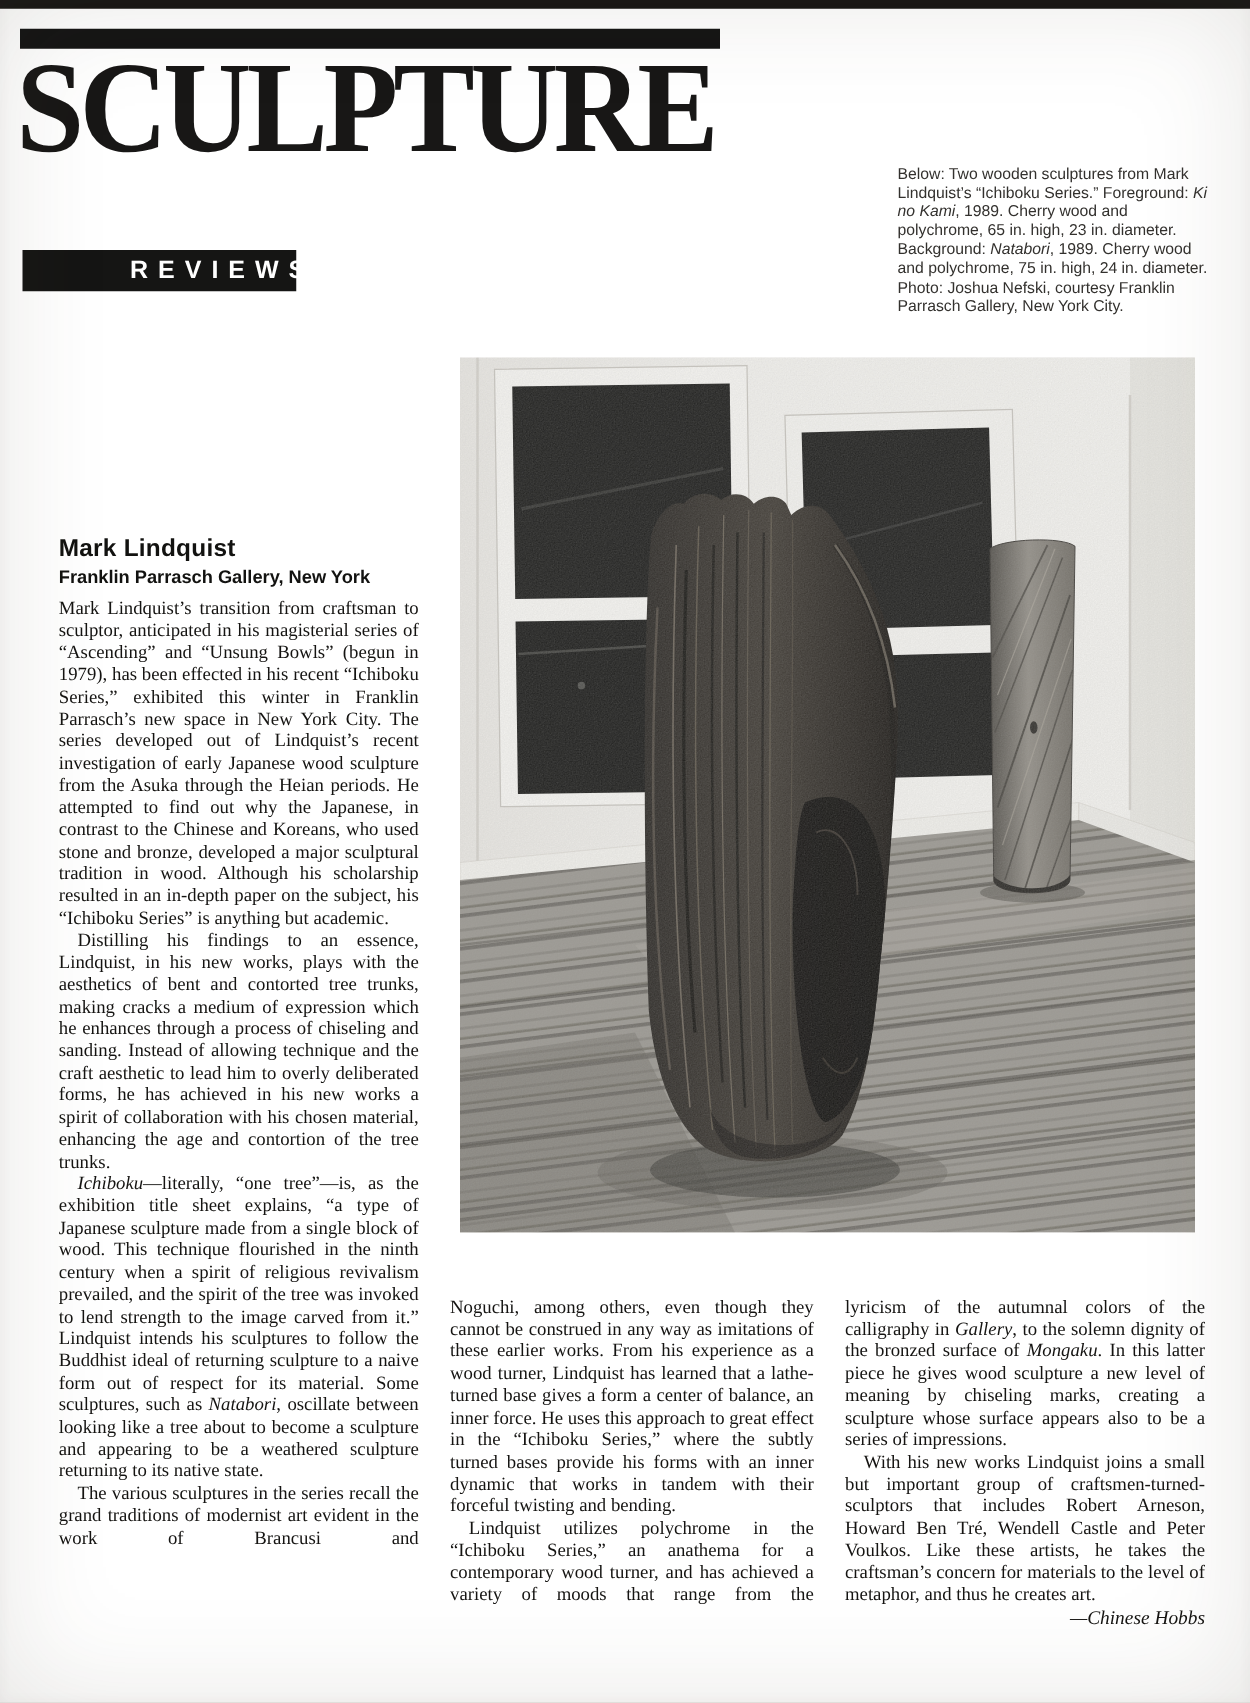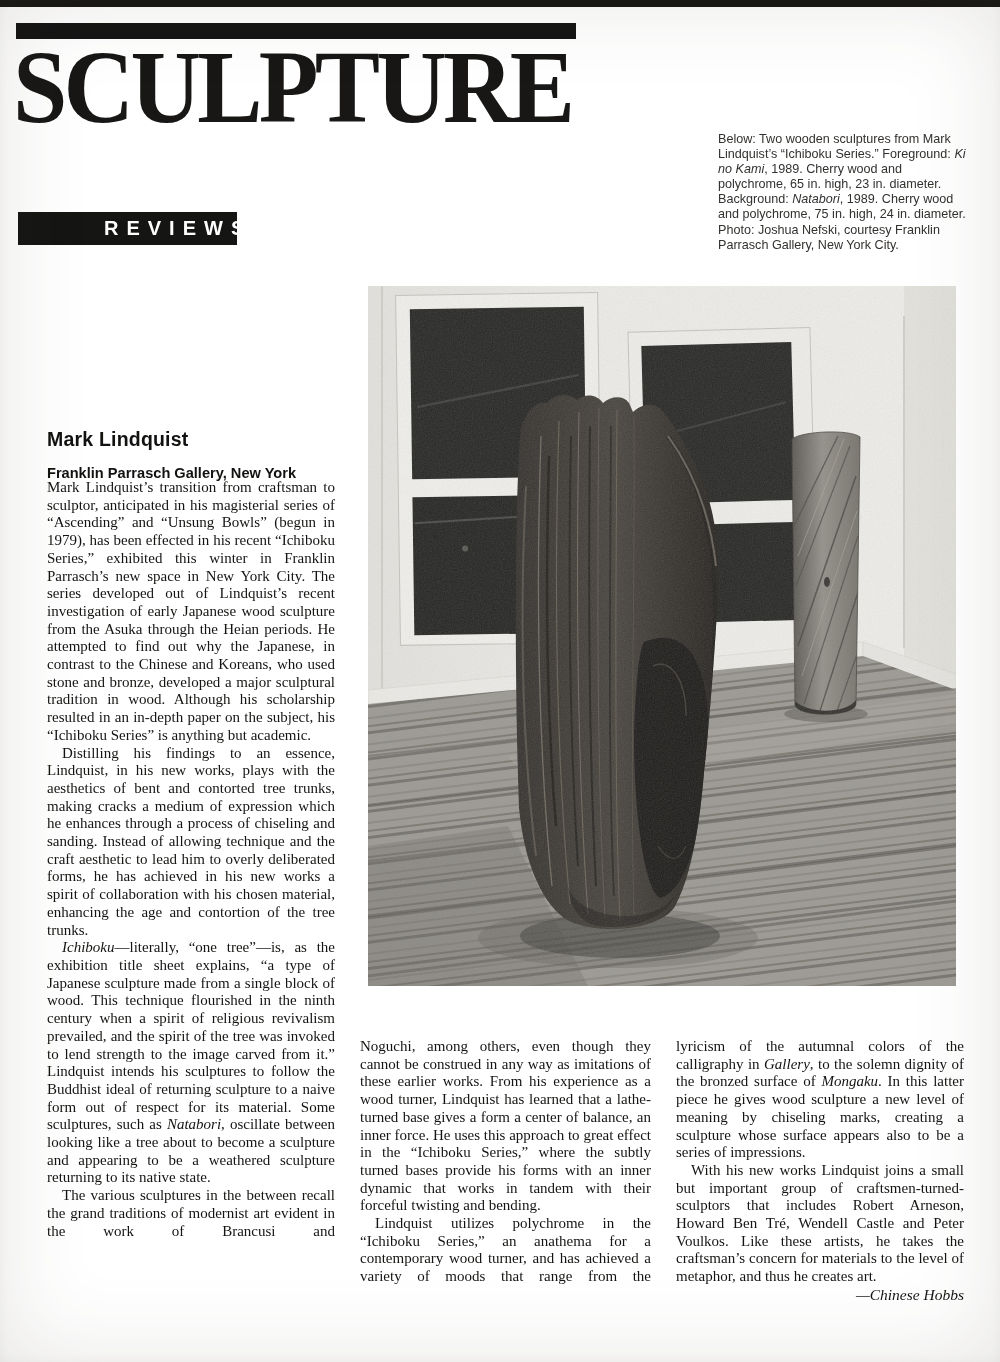--- a/index.html
+++ b/index.html
@@ -18,33 +18,33 @@
   .mast-rule { position:absolute; left:16px; top:23px; width:560px; height:16px; background:#141414; }
   .mast-title {
     position:absolute; left:13px; top:38px;
     font-family:"Liberation Serif", serif; font-weight:700;
     font-size:104px; line-height:0.95; letter-spacing:-4px; color:#181716;
     transform:scaleX(0.94); transform-origin:left top; white-space:nowrap;
   }
   .issue-line { position:absolute; left:20px; top:147px; font-size:20px; letter-spacing:.3px; color:#2b2a28; }
 
   .reviews-bar {
-    position:absolute; left:18px; top:212px; width:219px; height:33px;
+    position:absolute; left:18px; top:200px; width:219px; height:33px;
     background:#151514; color:#fff; font-weight:700; font-size:20px;
     letter-spacing:8px; line-height:33px; padding-left:86px;
   }
 
   .photo-caption {
     position:absolute; left:718px; top:132px; width:248px;
     font-size:12.6px; line-height:15.1px; color:#33312e;
   }
 
   .article-head { position:absolute; left:47px; top:428px; width:288px; color:#121210; }
   .article-title { font-size:19.5px; font-weight:700; letter-spacing:.2px; }
-  .article-venue { font-size:14.6px; font-weight:700; margin-top:14px; }
+  .article-venue { font-size:14.6px; font-weight:700; margin-top:3px; }
 
   .body-col {
     position:absolute; font-family:"Liberation Serif", serif;
     font-size:15px; line-height:17.7px; color:#151412; text-align:justify;
   }
   .body-col p { margin:0; }
   .body-col p.ind { text-indent:15px; }
   .body-col p.cont { text-align-last:justify; }
   #col-left  { left:47px;  top:479px;  width:288px; }
   #col-mid   { left:360px; top:1038px; width:291px; }
@@ -186,21 +186,21 @@
 
   <div class="article-head">
     <div class="article-title">Mark Lindquist</div>
     <div class="article-venue">Franklin Parrasch Gallery, New York</div>
   </div>
 
   <div class="body-col" id="col-left">
     <p>Mark Lindquist’s transition from craftsman to sculptor, anticipated in his magisterial series of “Ascending” and “Unsung Bowls” (begun in 1979), has been effected in his recent “Ichiboku Series,” exhibited this winter in Franklin Parrasch’s new space in New York City. The series developed out of Lindquist’s recent investigation of early Japanese wood sculpture from the Asuka through the Heian periods. He attempted to find out why the Japanese, in contrast to the Chinese and Koreans, who used stone and bronze, developed a major sculptural tradition in wood. Although his scholarship resulted in an in-depth paper on the subject, his “Ichiboku Series” is anything but academic.</p>
     <p class="ind">Distilling his findings to an essence, Lindquist, in his new works, plays with the aesthetics of bent and contorted tree trunks, making cracks a medium of expression which he enhances through a process of chiseling and sanding. Instead of allowing technique and the craft aesthetic to lead him to overly deliberated forms, he has achieved in his new works a spirit of collaboration with his chosen material, enhancing the age and contortion of the tree trunks.</p>
     <p class="ind"><span class="it">Ichiboku</span><span>—literally, “one tree”—is, as the exhibition title sheet explains, “a type of Japanese sculpture made from a single block of wood. This technique flourished in the ninth century when a spirit of religious revivalism prevailed, and the spirit of the tree was invoked to lend strength to the image carved from it.” Lindquist intends his sculptures to follow the Buddhist ideal of returning sculpture to a naive form out of respect for its material. Some sculptures, such as </span><span class="it">Natabori</span><span>, oscillate between looking like a tree about to become a sculpture and appearing to be a weathered sculpture returning to its native state.</span></p>
-    <p class="ind cont">The various sculptures in the between recall the grand traditions of modernist art evident in the work of Brancusi and</p>
+    <p class="ind cont">The various sculptures in the series recall the grand traditions of modernist art evident in the work of Brancusi and</p>
   </div>
 
   <div class="body-col" id="col-mid">
     <p>Noguchi, among others, even though they cannot be construed in any way as imitations of these earlier works. From his experience as a wood turner, Lindquist has learned that a lathe-turned base gives a form a center of balance, an inner force. He uses this approach to great effect in the “Ichiboku Series,” where the subtly turned bases provide his forms with an inner dynamic that works in tandem with their forceful twisting and bending.</p>
     <p class="ind cont">Lindquist utilizes polychrome in the “Ichiboku Series,” an anathema for a contemporary wood turner, and has achieved a variety of moods that range from the</p>
   </div>
 
   <div class="body-col" id="col-right">
     <p><span>lyricism of the autumnal colors of the calligraphy in </span><span class="it">Gallery</span><span>, to the solemn dignity of the bronzed surface of </span><span class="it">Mongaku</span><span>. In this latter piece he gives wood sculpture a new level of meaning by chiseling marks, creating a sculpture whose surface appears also to be a series of impressions.</span></p>
     <p class="ind">With his new works Lindquist joins a small but important group of craftsmen-turned-sculptors that includes Robert Arneson, Howard Ben Tré, Wendell Castle and Peter Voulkos. Like these artists, he takes the craftsman’s concern for materials to the level of metaphor, and thus he creates art.</p>

